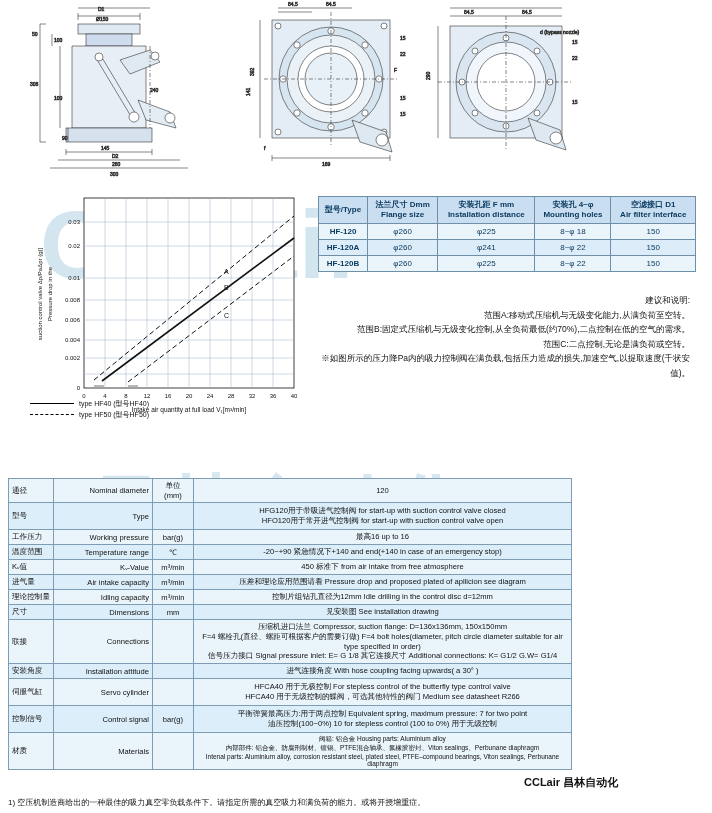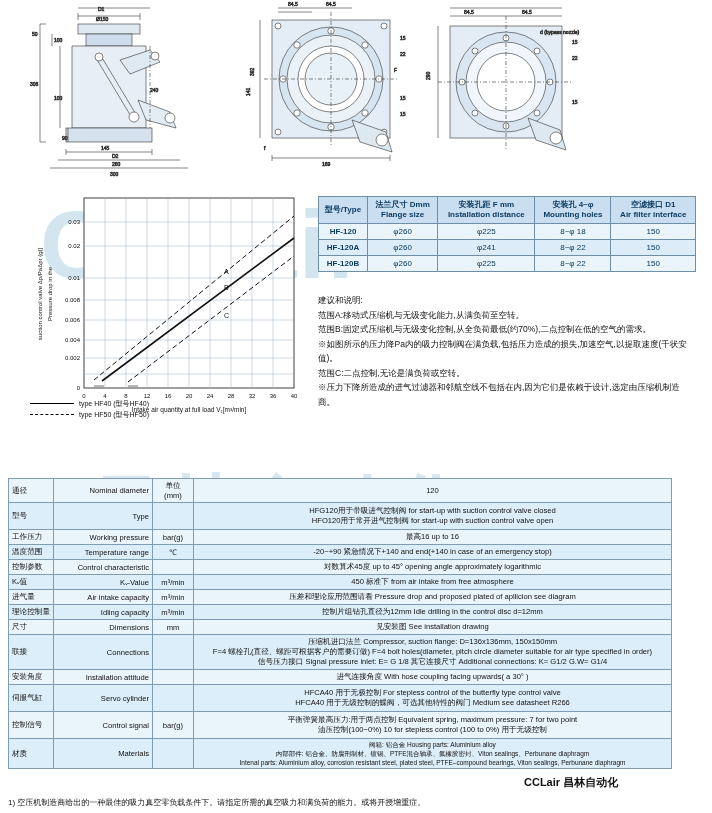--- a/index.html
+++ b/index.html
@@ -35,25 +35,25 @@
   .type-table{position:absolute;left:318px;top:196px;width:378px;border-collapse:collapse;font-size:8px;}
   .type-table th,.type-table td{
     border:1px solid #6f8ea8;text-align:center;padding:3px 2px;color:#0d3c61;
   }
   .type-table thead th{background:#c9def0;font-weight:bold;line-height:1.25;}
   .type-table tbody td{background:#eaf4fb;}
   .type-table tbody tr:nth-child(even) td{background:#dcecf8;}
   .type-table .tname{font-weight:bold;}
 
   
-  .notes{position:absolute;left:318px;top:293px;width:372px;font-size:8.5px;line-height:14.5px;color:#111;}
+  .notes{position:absolute;left:318px;top:293px;width:372px;font-size:8.5px;line-height:14.5px;color:#111;text-align:right;}
   .notes div{margin:0;}
 
   
-  .spec{position:absolute;left:8px;top:478px;width:664px;border-collapse:collapse;font-size:7.6px;}
+  .spec{position:absolute;left:8px;top:478px;width:564px;border-collapse:collapse;font-size:7.6px;}
   .spec td{border:1px solid #7e9db4;padding:2px 3px;vertical-align:middle;color:#111;}
   .spec .c1{width:28px;text-align:left;white-space:nowrap;}
   .spec .c2{width:92px;text-align:right;}
   .spec .c3{width:34px;text-align:center;}
   .spec .c4{text-align:center;}
   .spec tr{background:#eaf4fb;}
   .spec tr:nth-child(even){background:#dceef9;}
   .spec .tall td{height:22px;}
 
   
@@ -320,23 +320,22 @@
         <td>8~φ 22</td>
         <td>150</td>
       </tr>
     </tbody>
   </table>
 
   <div class="notes">
     <div>建议和说明:</div>
     <div>范围A:移动式压缩机与无级变化能力,从满负荷至空转。</div>
     <div>范围B:固定式压缩机与无级变化控制,从全负荷最低(约70%),二点控制在低的空气的需求。</div>
+    <div>范围C:二点控制,无论是满负荷或空转。</div>
     <div>※如图所示的压力降Pa内的吸力控制阀在满负载,包括压力造成的损失,加速空气,以提取速度(千状安值)。</div>
-    <div>范围C:二点控制,无论是满负荷或空转。</div>
-    <div>※压力下降所造成的进气过滤器和邻航空线不包括在内,因为它们是依赖于设计,选定由压缩机制造商。</div>
   </div>
 
   <table class="spec">
     <tbody>
       <tr>
         <td class="c1">通径</td>
         <td class="c2">Nominal diameter</td>
         <td class="c3">单位 (mm)</td>
         <td class="c4">120</td>
       </tr>
@@ -351,26 +350,20 @@
         <td class="c1">工作压力</td>
         <td class="c2">Working pressure</td>
         <td class="c3">bar(g)</td>
         <td class="c4">最高16  up to 16</td>
       </tr>
       <tr>
         <td class="c1">温度范围</td>
         <td class="c2">Temperature range</td>
         <td class="c3">℃</td>
         <td class="c4">-20~+90   紧急情况下+140  and end(+140 in case of an emergency stop)</td>
-      </tr>
-      <tr>
-        <td class="c1">控制参数</td>
-        <td class="c2">Control characteristic</td>
-        <td class="c3"></td>
-        <td class="c4">对数算术45度  up to 45° opening angle approximately logarithmic</td>
       </tr>
       <tr>
         <td class="c1">Kᵥ值</td>
         <td class="c2">Kᵥ-Value</td>
         <td class="c3">m³/min</td>
         <td class="c4">450 标准下 from air intake from free atmosphere</td>
       </tr>
       <tr>
         <td class="c1">进气量</td>
         <td class="c2">Air intake capacity</td>

